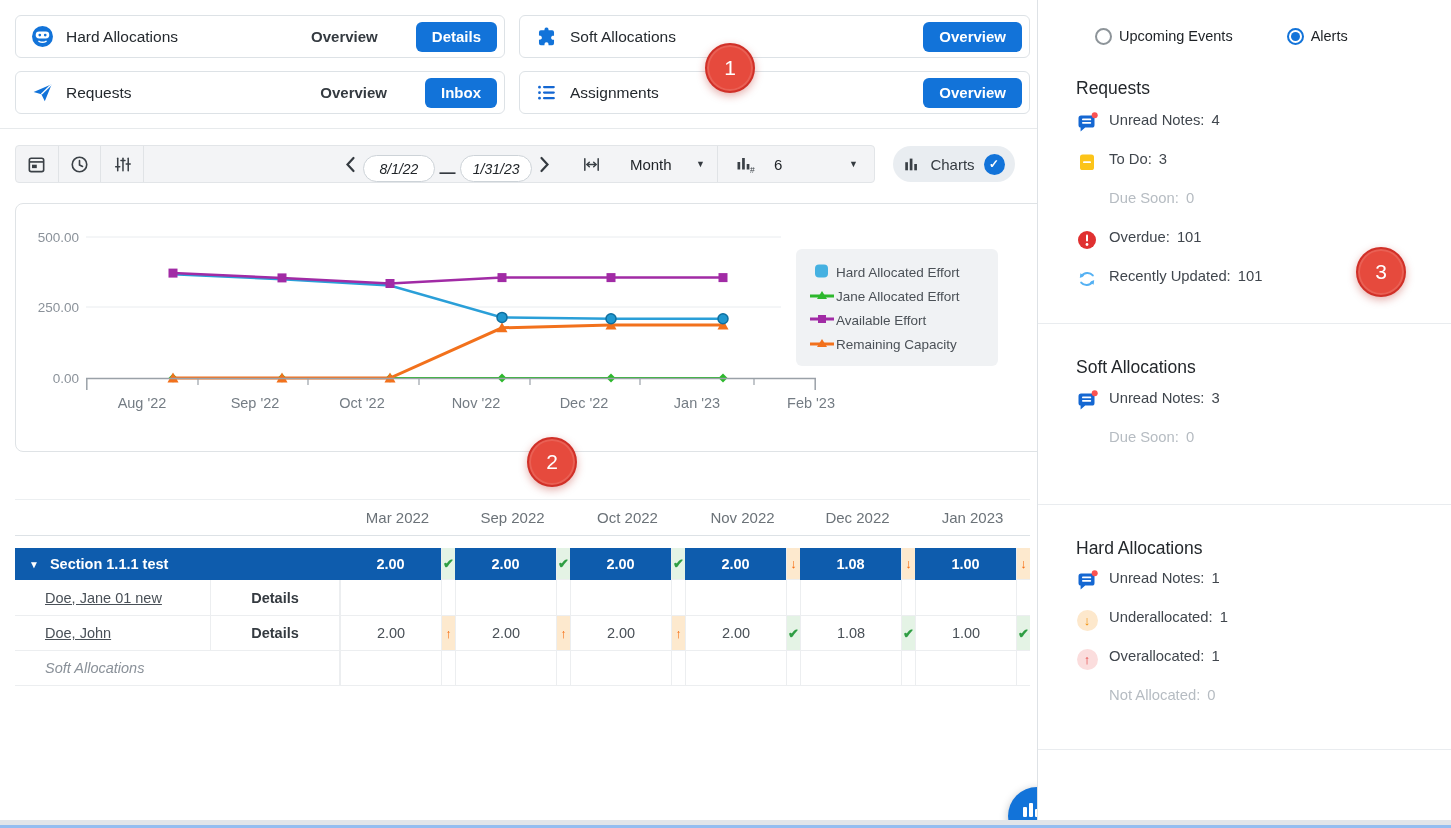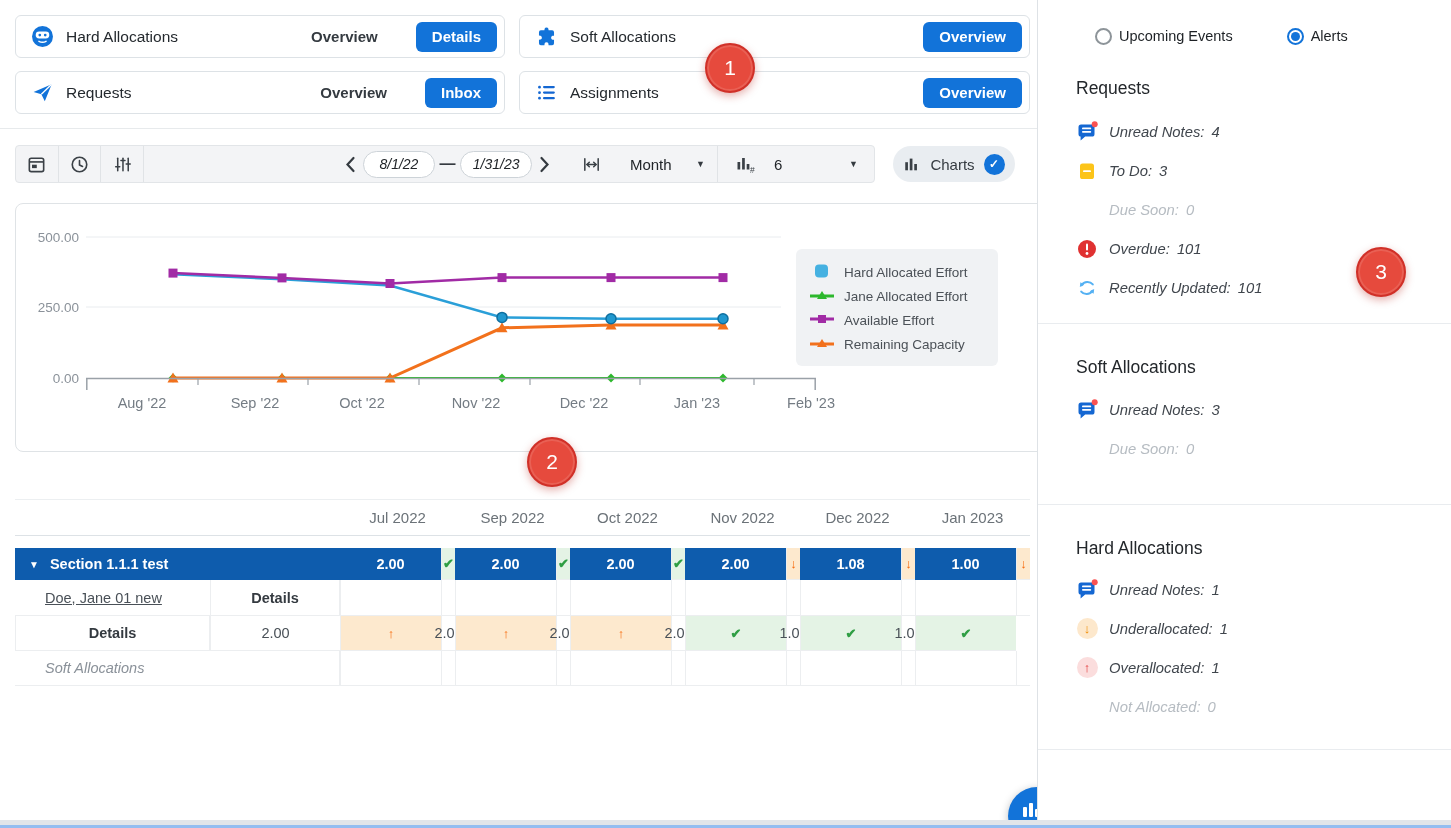--- a/index.html
+++ b/index.html
@@ -18,21 +18,21 @@
   .card .title{font-size:15.5px;color:#24292e;margin-left:12px;}
   .spacer{flex:1;}
   .card .ov{font-weight:700;font-size:15px;color:#343a40;margin-right:38px;cursor:pointer;}
   .btn{background:var(--blue);color:#fff;font-weight:700;font-size:15px;border:none;border-radius:6px;
        height:30px;padding:0 16px;cursor:pointer;font-family:inherit;}
 
   .hdivider{position:absolute;left:0;top:128px;width:1037px;height:1px;background:#e7eaec;}
 
   
   .toolbar{position:absolute;left:15px;top:145px;width:860px;height:38px;background:#f3f4f6;
-           border:1px solid #e2e5e8;border-radius:4px;display:flex;align-items:center;}
+           border:1px solid #e2e5e8;border-radius:4px;display:flex;align-items:flex-end;}
   .tb-ic{width:43px;height:100%;display:flex;align-items:center;justify-content:center;cursor:pointer;}
   .tb-sep{width:1px;height:100%;background:#e0e3e6;flex:none;}
   .tb-gap1{width:200px;}
   .chev{width:26px;height:100%;display:flex;align-items:center;justify-content:center;cursor:pointer;}
   .date-input{width:72px;height:27px;border:1px solid #cdd3d8;border-radius:14px;background:#fff;
               text-align:center;font-style:italic;font-size:14px;color:#212529;font-family:inherit;outline:none;}
   .dash{width:26px;text-align:center;font-weight:700;color:#343a40;font-size:16px;}
   .tb-group{height:100%;display:flex;align-items:center;cursor:pointer;}
   .tb-group .lbl{font-size:15px;color:#212529;}
   .caret{font-size:9px;color:#343a40;margin-left:12px;}
@@ -41,21 +41,21 @@
   .charts-pill .lbl{font-size:15px;color:#343a40;}
   .check-circle{width:21px;height:21px;border-radius:50%;background:var(--blue);color:#fff;font-size:12px;
                 display:flex;align-items:center;justify-content:center;font-weight:700;}
 
   
   .chart-card{position:absolute;left:15px;top:203px;width:1199px;height:249px;border:1px solid #dfe3e6;
               border-radius:8px;background:#fff;}
   #chart-svg-wrap{position:absolute;left:0;top:0;width:1013px;height:247px;}
   .legend{position:absolute;left:780px;top:45px;width:202px;height:117px;background:#f0f2f4;border-radius:6px;
           padding:11px 0 0 14px;}
-  .legend-item{display:flex;align-items:center;gap:10px;height:24px;font-size:13.5px;color:#4b5157;cursor:pointer;}
+  .legend-item{display:flex;align-items:center;gap:2px;height:24px;font-size:13.5px;color:#4b5157;cursor:pointer;}
 
   
   .tgrid{position:absolute;left:15px;width:1015px;display:grid;
          grid-template-columns:195px 130px repeat(6,101px 14px);}
   #table-head{top:499px;border-top:1px solid #eceff1;}
   #table-body{top:548px;}
   .tc{display:flex;align-items:center;justify-content:center;border-bottom:1px solid #eceef0;
       font-size:14.5px;color:#495057;background:#fff;}
   .th{height:36px;border-bottom:1px solid #dde2e6;color:#6b7278;font-size:15px;}
   .sec{background:#0e5cad;color:#fff;font-weight:700;border-bottom:none;}
@@ -74,21 +74,21 @@
   
   .sidebar{position:absolute;left:1037px;top:0;width:414px;height:822px;background:#fff;
            border-left:1px solid #dee2e6;z-index:5;}
   .side-tabs{display:flex;align-items:center;padding:26px 0 0 57px;gap:54px;height:46px;}
   .radio{display:flex;align-items:center;gap:7px;font-size:14.5px;color:#1d2125;cursor:pointer;}
   .radio-dot{width:17px;height:17px;border-radius:50%;border:2px solid #8d9499;flex:none;
              display:flex;align-items:center;justify-content:center;}
   .radio-dot.sel{border-color:var(--blue);}
   .radio-dot.sel::after{content:"";width:9px;height:9px;border-radius:50%;background:var(--blue);}
   .side-h{font-size:17.5px;font-weight:400;color:#23272b;margin-left:38px;}
-  .side-item{display:flex;align-items:center;height:39px;padding-left:38px;font-size:14.8px;color:#40464d;cursor:pointer;font-style:italic;}
+  .side-item{display:flex;height:39px;padding-left:38px;font-size:14.8px;color:#40464d;cursor:pointer;}
   .side-item.muted{color:#b6bcc2;cursor:default;}
   .side-item .ic{width:22px;height:22px;margin-right:11px;position:relative;flex:none;
                  display:flex;align-items:center;justify-content:center;}
   .side-item .cnt{margin-left:7px;}
   .cir{width:21px;height:21px;border-radius:50%;display:flex;align-items:center;justify-content:center;
        font-weight:700;font-size:13px;}
   .side-div{height:1px;background:#e9ecef;}
 
   
   .fab{position:absolute;left:1008px;top:787px;width:58px;height:58px;border-radius:50%;background:var(--blue);
@@ -320,21 +320,21 @@
             <line x1="0" y1="8" x2="24" y2="8" stroke="#f2711c" stroke-width="3"></line>
             <polygon points="7,11 17,11 12,3" fill="#f2711c"></polygon>
           </svg></span>
         <span>Remaining Capacity</span>
       </div>
     </div>
 </div>
 
 <div class="tgrid" id="table-head">
     <div class="tc th" style="grid-column: span 2; height: 36px;"></div>
-    <div class="tc th" style="grid-column: span 2; height: 36px;">Jul 2022</div>
+    <div class="tc th" style="grid-column: span 2; height: 36px;">Mar 2022</div>
     <div class="tc th" style="grid-column: span 2; height: 36px;">Sep 2022</div>
     <div class="tc th" style="grid-column: span 2; height: 36px;">Oct 2022</div>
     <div class="tc th" style="grid-column: span 2; height: 36px;">Nov 2022</div>
     <div class="tc th" style="grid-column: span 2; height: 36px;">Dec 2022</div>
     <div class="tc th" style="grid-column: span 2; height: 36px;">Jan 2023</div>
   </div>
 <div class="tgrid" id="table-body">
     <div class="tc sec sec-name" style="grid-column: span 2; height: 32px;">
       <span class="tcaret">▼</span>
       <span>Section 1.1.1 test</span>
@@ -358,20 +358,21 @@
     <div class="tc vcell" style="height: 36px;"></div>
     <div class="tc scell" style="height: 36px;"></div>
     <div class="tc vcell" style="height: 36px;"></div>
     <div class="tc scell" style="height: 36px;"></div>
     <div class="tc vcell" style="height: 36px;"></div>
     <div class="tc scell" style="height: 36px;"></div>
     <div class="tc vcell" style="height: 36px;"></div>
     <div class="tc scell" style="height: 36px;"></div>
     <div class="tc vcell" style="height: 36px;"></div>
     <div class="tc scell" style="height: 36px;"></div>
+    <div class="tc name-cell" style="height: 35px;">Doe, John</div>
     <div class="tc details-cell" style="height: 35px;">Details</div>
     <div class="tc vcell" style="height: 35px;">2.00</div>
     <div class="tc scell st-up" style="height: 35px;">↑</div>
     <div class="tc vcell" style="height: 35px;">2.00</div>
     <div class="tc scell st-up" style="height: 35px;">↑</div>
     <div class="tc vcell" style="height: 35px;">2.00</div>
     <div class="tc scell st-up" style="height: 35px;">↑</div>
     <div class="tc vcell" style="height: 35px;">2.00</div>
     <div class="tc scell st-check" style="height: 35px;">✔</div>
     <div class="tc vcell" style="height: 35px;">1.08</div>

